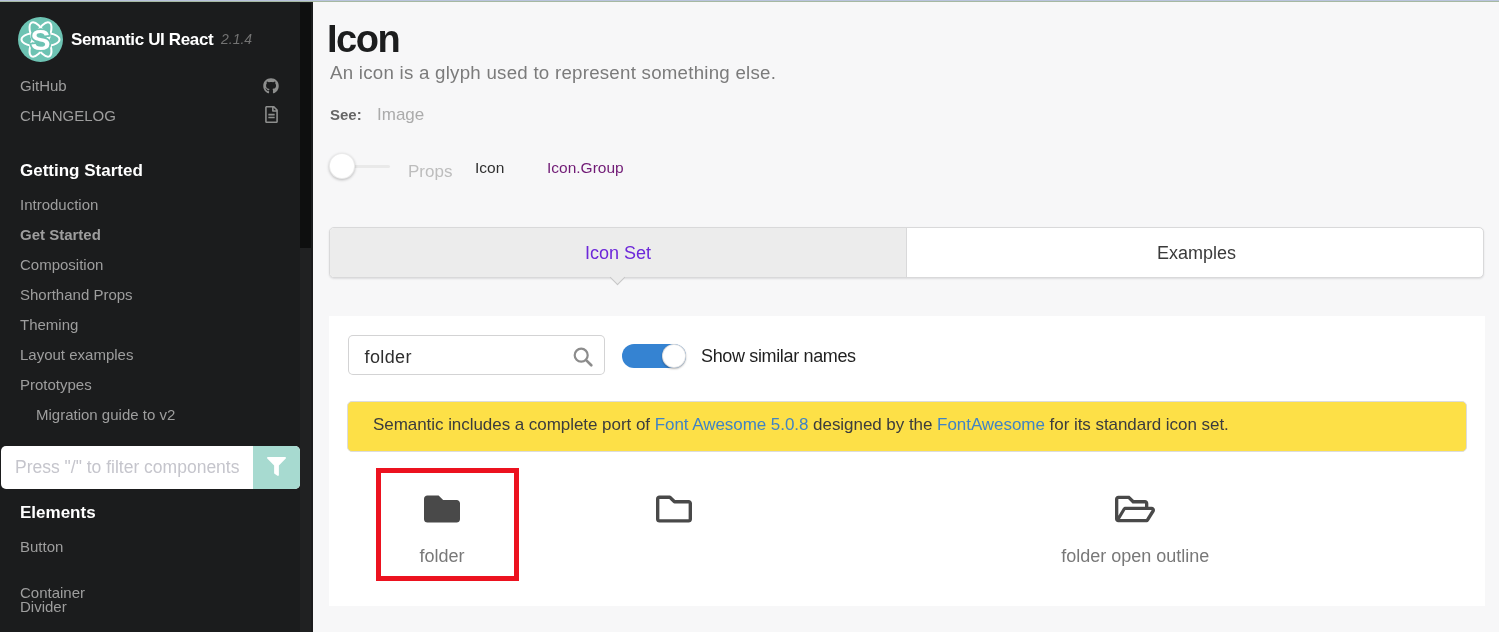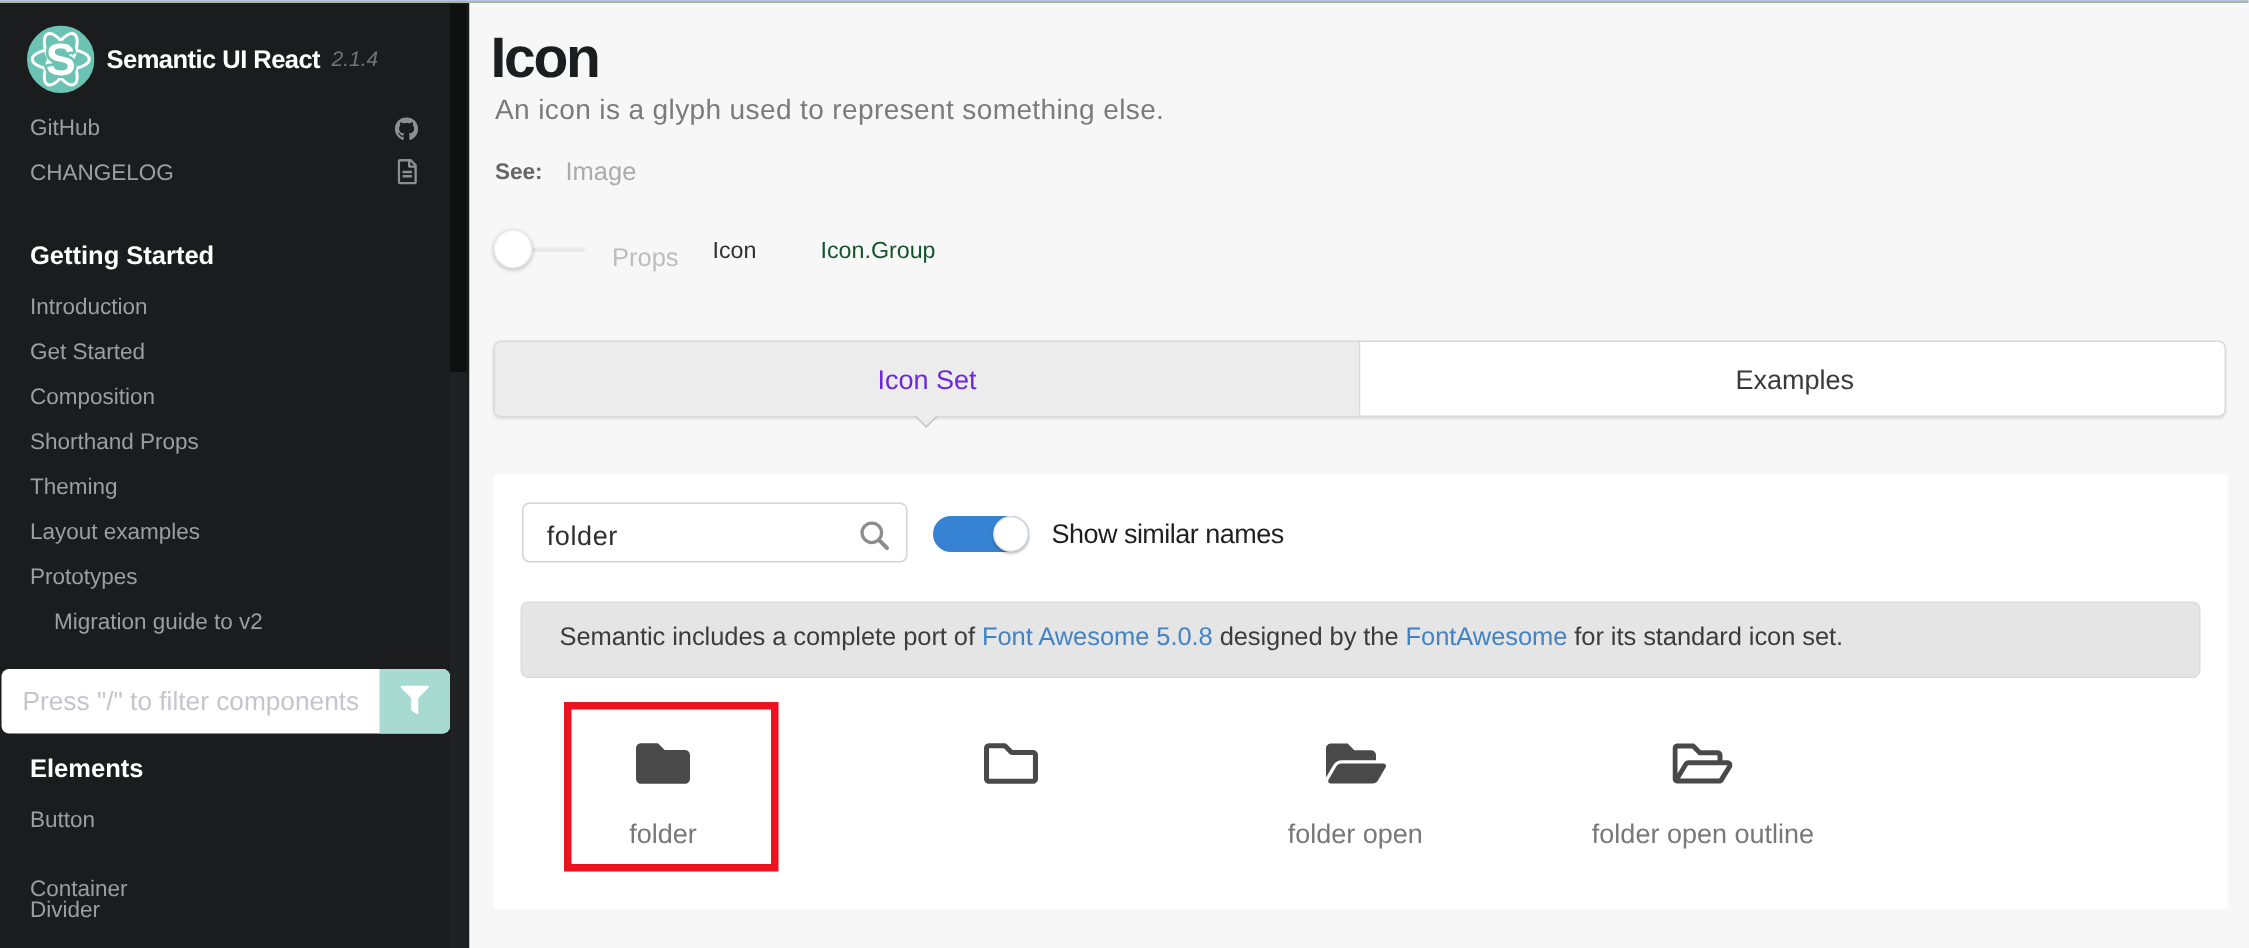--- a/index.html
+++ b/index.html
@@ -25,40 +25,40 @@
   #h1 { position:absolute; left:327px; top:18px; font-size:38px; font-weight:bold; color:#1c1d1e; letter-spacing:-1.5px;}
   #sub { position:absolute; left:330px; top:62px; font-size:18.7px; letter-spacing:0.25px; color:#7b7b7b; }
   #see { position:absolute; left:330px; top:106px; font-size:15px; font-weight:bold; color:#666; }
   #seeimg { position:absolute; left:377px; top:105px; font-size:17px; color:#ababab; }
   
   #slider-rail { position:absolute; left:329px; top:165px; width:61px; height:3px; background:#e9e9e9; border-radius:2px; }
   #slider-knob { position:absolute; left:329px; top:153px; width:26px; height:26px; background:#fff; border-radius:50%;
      box-shadow:0 1px 3px rgba(0,0,0,.25), 0 0 0 1px rgba(0,0,0,.08) inset; }
   #props { position:absolute; left:408px; top:162px; font-size:17px; color:#bdbdbd; }
   #mi-icon { position:absolute; left:475px; top:159px; font-size:15.5px; color:#2f2f2f; }
-  #mi-icongroup { position:absolute; left:547px; top:159px; font-size:15.5px; color:#14532d; }
+  #mi-icongroup { position:absolute; left:547px; top:159px; font-size:15.5px; color:#701a75; }
   
   #tabs { position:absolute; left:329px; top:227px; width:1155px; height:51px; background:#fff;
       border:1px solid #d9d9da; border-radius:5px; box-shadow:0 1px 2px 0 rgba(34,36,38,.12); }
   #tab-left { position:absolute; left:0; top:0; width:577px; height:49px; background:#ececec;
       border-right:1px solid #d9d9da; border-radius:4px 0 0 4px; }
   #tab-left span { position:absolute; left:0; width:100%; text-align:center; top:15px; color:#6d28d9; font-size:18px; }
   #tab-right span { position:absolute; left:578px; width:577px; text-align:center; top:15px; color:#3a3a3a; font-size:18px; }
   #tab-pointer { position:absolute; left:612px; top:272px; width:11px; height:11px; background:#ececec;
       border-right:1px solid #c6c6c7; border-bottom:1px solid #c6c6c7; transform:rotate(45deg); }
   
   #segment { position:absolute; left:329px; top:316px; width:1156px; height:290px; background:#fff; }
   #search-box { position:absolute; left:18.5px; top:18.5px; width:257px; height:40px; background:#fff;
       border:1px solid rgba(34,36,38,.2); border-radius:5px; }
   #search-box .txt { position:absolute; left:16px; top:11px; font-size:18px; letter-spacing:0.4px; color:#2e2e2e; }
   #toggle { position:absolute; left:293px; top:27.5px; width:64px; height:24px; background:#3583d2; border-radius:12px; }
   #toggle .knob { position:absolute; right:0px; top:0px; width:24px; height:24px; background:#fff; border-radius:50%;
       box-shadow:0 1px 2px rgba(0,0,0,.3), 0 0 0 1px rgba(34,36,38,.15) inset; }
   #toggle-label { position:absolute; left:372px; top:29.5px; font-size:18px; letter-spacing:-0.35px; color:#1f1f1f; }
-  #message { position:absolute; left:18px; top:85px; width:1120px; height:51px; background:#e5e5e5;
+  #message { position:absolute; left:18px; top:85px; width:1120px; height:51px; background:#fde047;
       border:1px solid #dcdcdd; border-radius:5px; color:#3b3c3d; font-size:17px; letter-spacing:-0.2px; }
   #message .in { position:absolute; left:25px; top:13px; font-size:17px; letter-spacing:-0.05px; }
   #message a { color:#4183c4; text-decoration:none; }
   .cell { position:absolute; top:128px; width:231px; height:139px; text-align:center; }
   .cell svg { display:inline-block; margin-top:47px; }
   .cell .lbl { position:absolute; width:100%; left:0; top:102px; font-size:18px; color:#787878; }
   #redbox { position:absolute; left:47px; top:152px; width:143px; height:113px; border:5px solid #ec121f; }
 </style>
 </head>
 <body>
@@ -85,21 +85,21 @@
     </svg>
   </div>
   <div class="sb-item" style="top:107px;">CHANGELOG</div>
   <div class="abs" style="left:265px; top:106px;">
     <svg width="13" height="17" viewBox="0 0 384 512" fill="#8d8e8d">
       <path d="M288 248v28c0 6.6-5.4 12-12 12H108c-6.6 0-12-5.4-12-12v-28c0-6.6 5.4-12 12-12h168c6.6 0 12 5.4 12 12zm-12 72H108c-6.6 0-12 5.4-12 12v28c0 6.6 5.4 12 12 12h168c6.6 0 12-5.4 12-12v-28c0-6.6-5.4-12-12-12zm108-188.1V464c0 26.5-21.5 48-48 48H48c-26.5 0-48-21.5-48-48V48C0 21.5 21.5 0 48 0h204.1C264.8 0 277 5.1 286 14.1L369.9 98c9 8.9 14.1 21.2 14.1 33.9zm-128-80V128h76.1L256 51.9zM336 464V176H232c-13.3 0-24-10.7-24-24V48H48v416h288z"></path>
     </svg>
   </div>
   <div class="sb-head" style="top:161px;">Getting Started</div>
   <div class="sb-item" style="top:196px;">Introduction</div>
-  <div class="sb-item" style="top:226px;">Get Started</div>
+  <div class="sb-item" style="top:226px;font-weight:bold;">Get Started</div>
   <div class="sb-item" style="top:256px;">Composition</div>
   <div class="sb-item" style="top:286px;">Shorthand Props</div>
   <div class="sb-item" style="top:316px;">Theming</div>
   <div class="sb-item" style="top:346px;">Layout examples</div>
   <div class="sb-item" style="top:376px;">Prototypes</div>
   <div class="sb-item" style="top:406px;margin-left:16px;">Migration guide to v2</div>
   <div id="sb-search">
     <span class="ph">Press "/" to filter components</span>
     <div id="sb-filterbtn">
       <svg width="19" height="19" viewBox="0 0 512 512" fill="#ffffff" style="margin:11px 0 0 14px;">
@@ -155,26 +155,20 @@
     <svg width="36" height="36" viewBox="0 0 512 512" fill="#494949">
       <path d="M464 128H272l-64-64H48C21.49 64 0 85.49 0 112v288c0 26.51 21.49 48 48 48h416c26.51 0 48-21.49 48-48V176c0-26.51-21.49-48-48-48z"></path>
     </svg>
     <div class="lbl">folder</div>
   </div>
   <div class="cell" style="left:229.3px;">
     <svg width="36" height="36" viewBox="0 0 512 512" fill="#494949">
       <path d="M464 128H272l-54.63-54.63c-6-6-14.14-9.37-22.63-9.37H48C21.49 64 0 85.49 0 112v288c0 26.51 21.49 48 48 48h416c26.51 0 48-21.49 48-48V176c0-26.51-21.49-48-48-48zm0 272H48V112h140.12l54.63 54.63c6 6 14.14 9.37 22.63 9.37H464v224z"></path>
     </svg>
   </div>
-  <div class="cell" style="left:459px;">
-    <svg width="40" height="36" viewBox="0 0 576 512" fill="#494949">
-      <path d="M572.694 292.093L500.27 416.248A63.997 63.997 0 0 1 444.989 448H45.025c-18.523 0-30.064-20.093-20.731-36.093l72.424-124.155A64 64 0 0 1 152 256h399.964c18.523 0 30.064 20.093 20.73 36.093zM152 224h328v-48c0-26.51-21.49-48-48-48H272l-64-64H48C21.49 64 0 85.49 0 112v278.046l69.077-118.418C86.214 242.25 118.032 224 152 224z"></path>
-    </svg>
-    <div class="lbl">folder open</div>
-  </div>
   <div class="cell" style="left:690.8px;">
     <svg width="40" height="36" viewBox="0 0 576 512" fill="#494949">
       <path d="M527.9 224H480v-48c0-26.5-21.5-48-48-48H272l-64-64H48C21.5 64 0 85.5 0 112v288c0 26.5 21.5 48 48 48h400c16.5 0 31.9-8.5 40.7-22.6l79.9-128c20-31.9-3-73.4-40.7-73.4zM48 118c0-3.3 2.7-6 6-6h134.1l64 64H426c3.3 0 6 2.7 6 6v42H152c-16.8 0-32.4 8.8-41.1 23.2L48 351.4zm400 282H72l77.2-128H528z"></path>
     </svg>
     <div class="lbl">folder open outline</div>
   </div>
   <div id="redbox"></div>
 </div>
 
 <div id="topline"></div>

